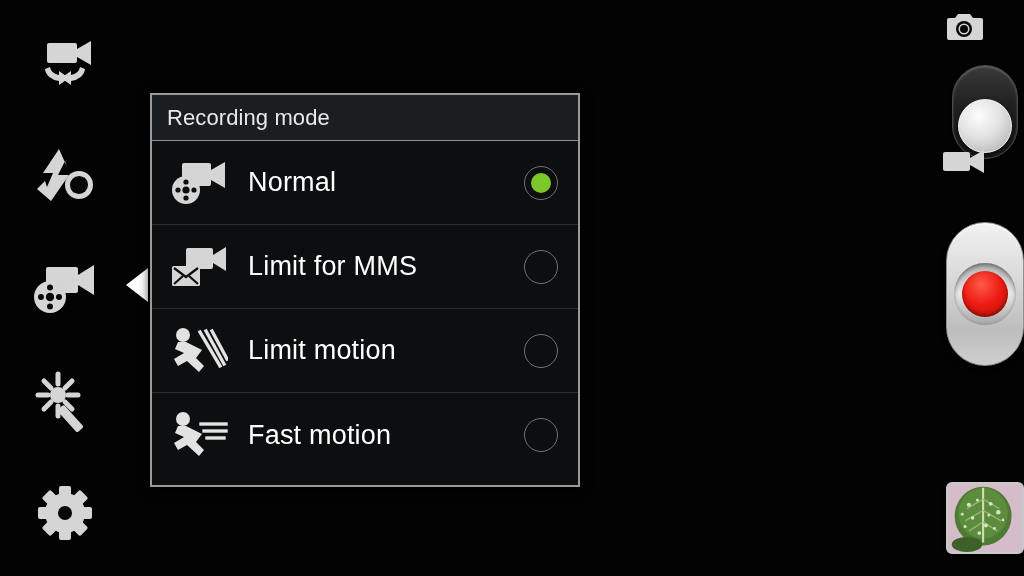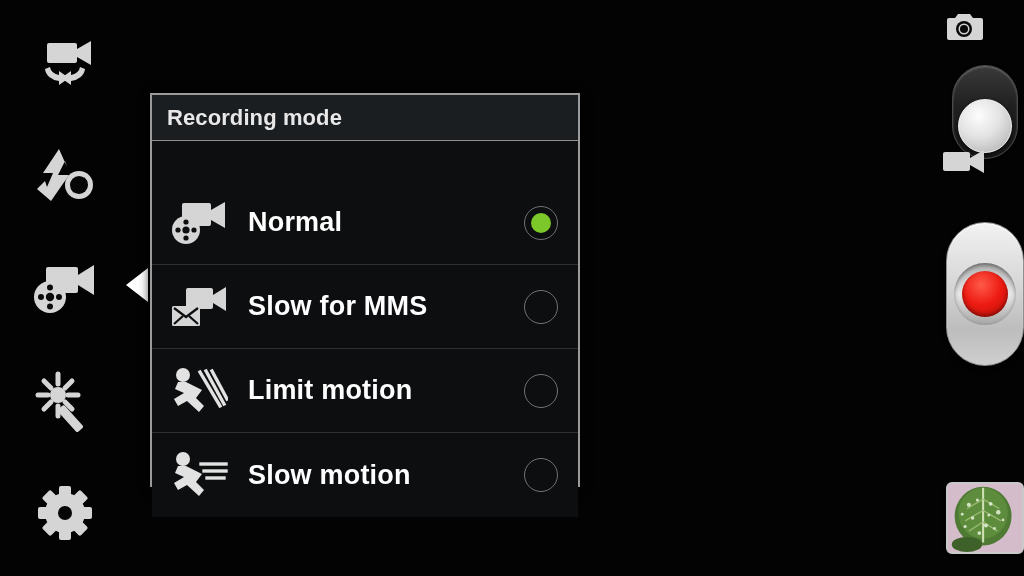--- a/index.html
+++ b/index.html
@@ -93,35 +93,34 @@
   #gallery-thumb svg { display:block; width:100%; height:100%; }
 
   
   #recording-mode-dialog {
     position:absolute;
     left:150px; top:93px;
     width:430px; height:394px;
     background:#0c0e10;
     border:2px solid #9a9a9a;
     box-shadow:0 2px 10px rgba(0,0,0,.9);
-    font-weight:bold;
   }
   #dialog-header {
     height:46px;
     background:#1b1e21;
     border-bottom:1px solid #8f8f8f;
     display:flex; align-items:center;
     padding-left:15px;
   }
   #dialog-title {
     color:#e8e8e8;
     font-size:22px;
     letter-spacing:.1px;
   }
-  #dialog-list { height:345px;margin-top:40px; }
+  #dialog-list { height:345px; }
   .mode-row {
     position:relative;
     height:84px;
     display:flex; align-items:center;
     padding:0 0 0 14px;
     border-bottom:1px solid #2c3034;
     background:#0c0e10;
   }
   .mode-row:last-child { border-bottom:none; }
   .mode-icon {
@@ -343,21 +342,21 @@
               <rect x="16" y="4" width="27" height="21" rx="2"></rect>
               <path d="M43 11 L56 3 L56 27 L43 19 Z"></path>
               <rect x="2" y="22" width="28" height="20" rx="1.5"></rect>
             </g>
             <g stroke="#0c0e10" stroke-width="2.2" fill="none">
               <path d="M4 24 L16 33 L28 24"></path>
               <path d="M4 40 L13 32 M28 40 L19 32"></path>
             </g>
           </svg>
         </span>
-        <span class="mode-label">Slow for MMS</span>
+        <span class="mode-label">Limit for MMS</span>
         <span class="mode-radio">
           <span class="radio-ring">
             <span class="radio-dot"></span>
           </span>
         </span>
       </div>
 
       <div class="mode-row">
         <span class="mode-icon">
           <svg width="58" height="50" viewBox="0 0 58 50">
@@ -387,21 +386,21 @@
               <circle cx="13" cy="9" r="7"></circle>
               <path d="M16 16 L32 24 L26 32 L34 40 L29 46 L17 35 L8 40 L4 33 L14 27 L5 23 L8 16 Z"></path>
             </g>
             <g stroke="#e2e2e2" stroke-width="3.4" fill="none" stroke-linecap="square">
               <line x1="31" y1="14" x2="56" y2="14"></line>
               <line x1="34" y1="21" x2="56" y2="21"></line>
               <line x1="37" y1="28" x2="54" y2="28"></line>
             </g>
           </svg>
         </span>
-        <span class="mode-label">Slow motion</span>
+        <span class="mode-label">Fast motion</span>
         <span class="mode-radio">
           <span class="radio-ring">
             <span class="radio-dot"></span>
           </span>
         </span>
       </div>
 
     </div>
   </div>
 </div>

